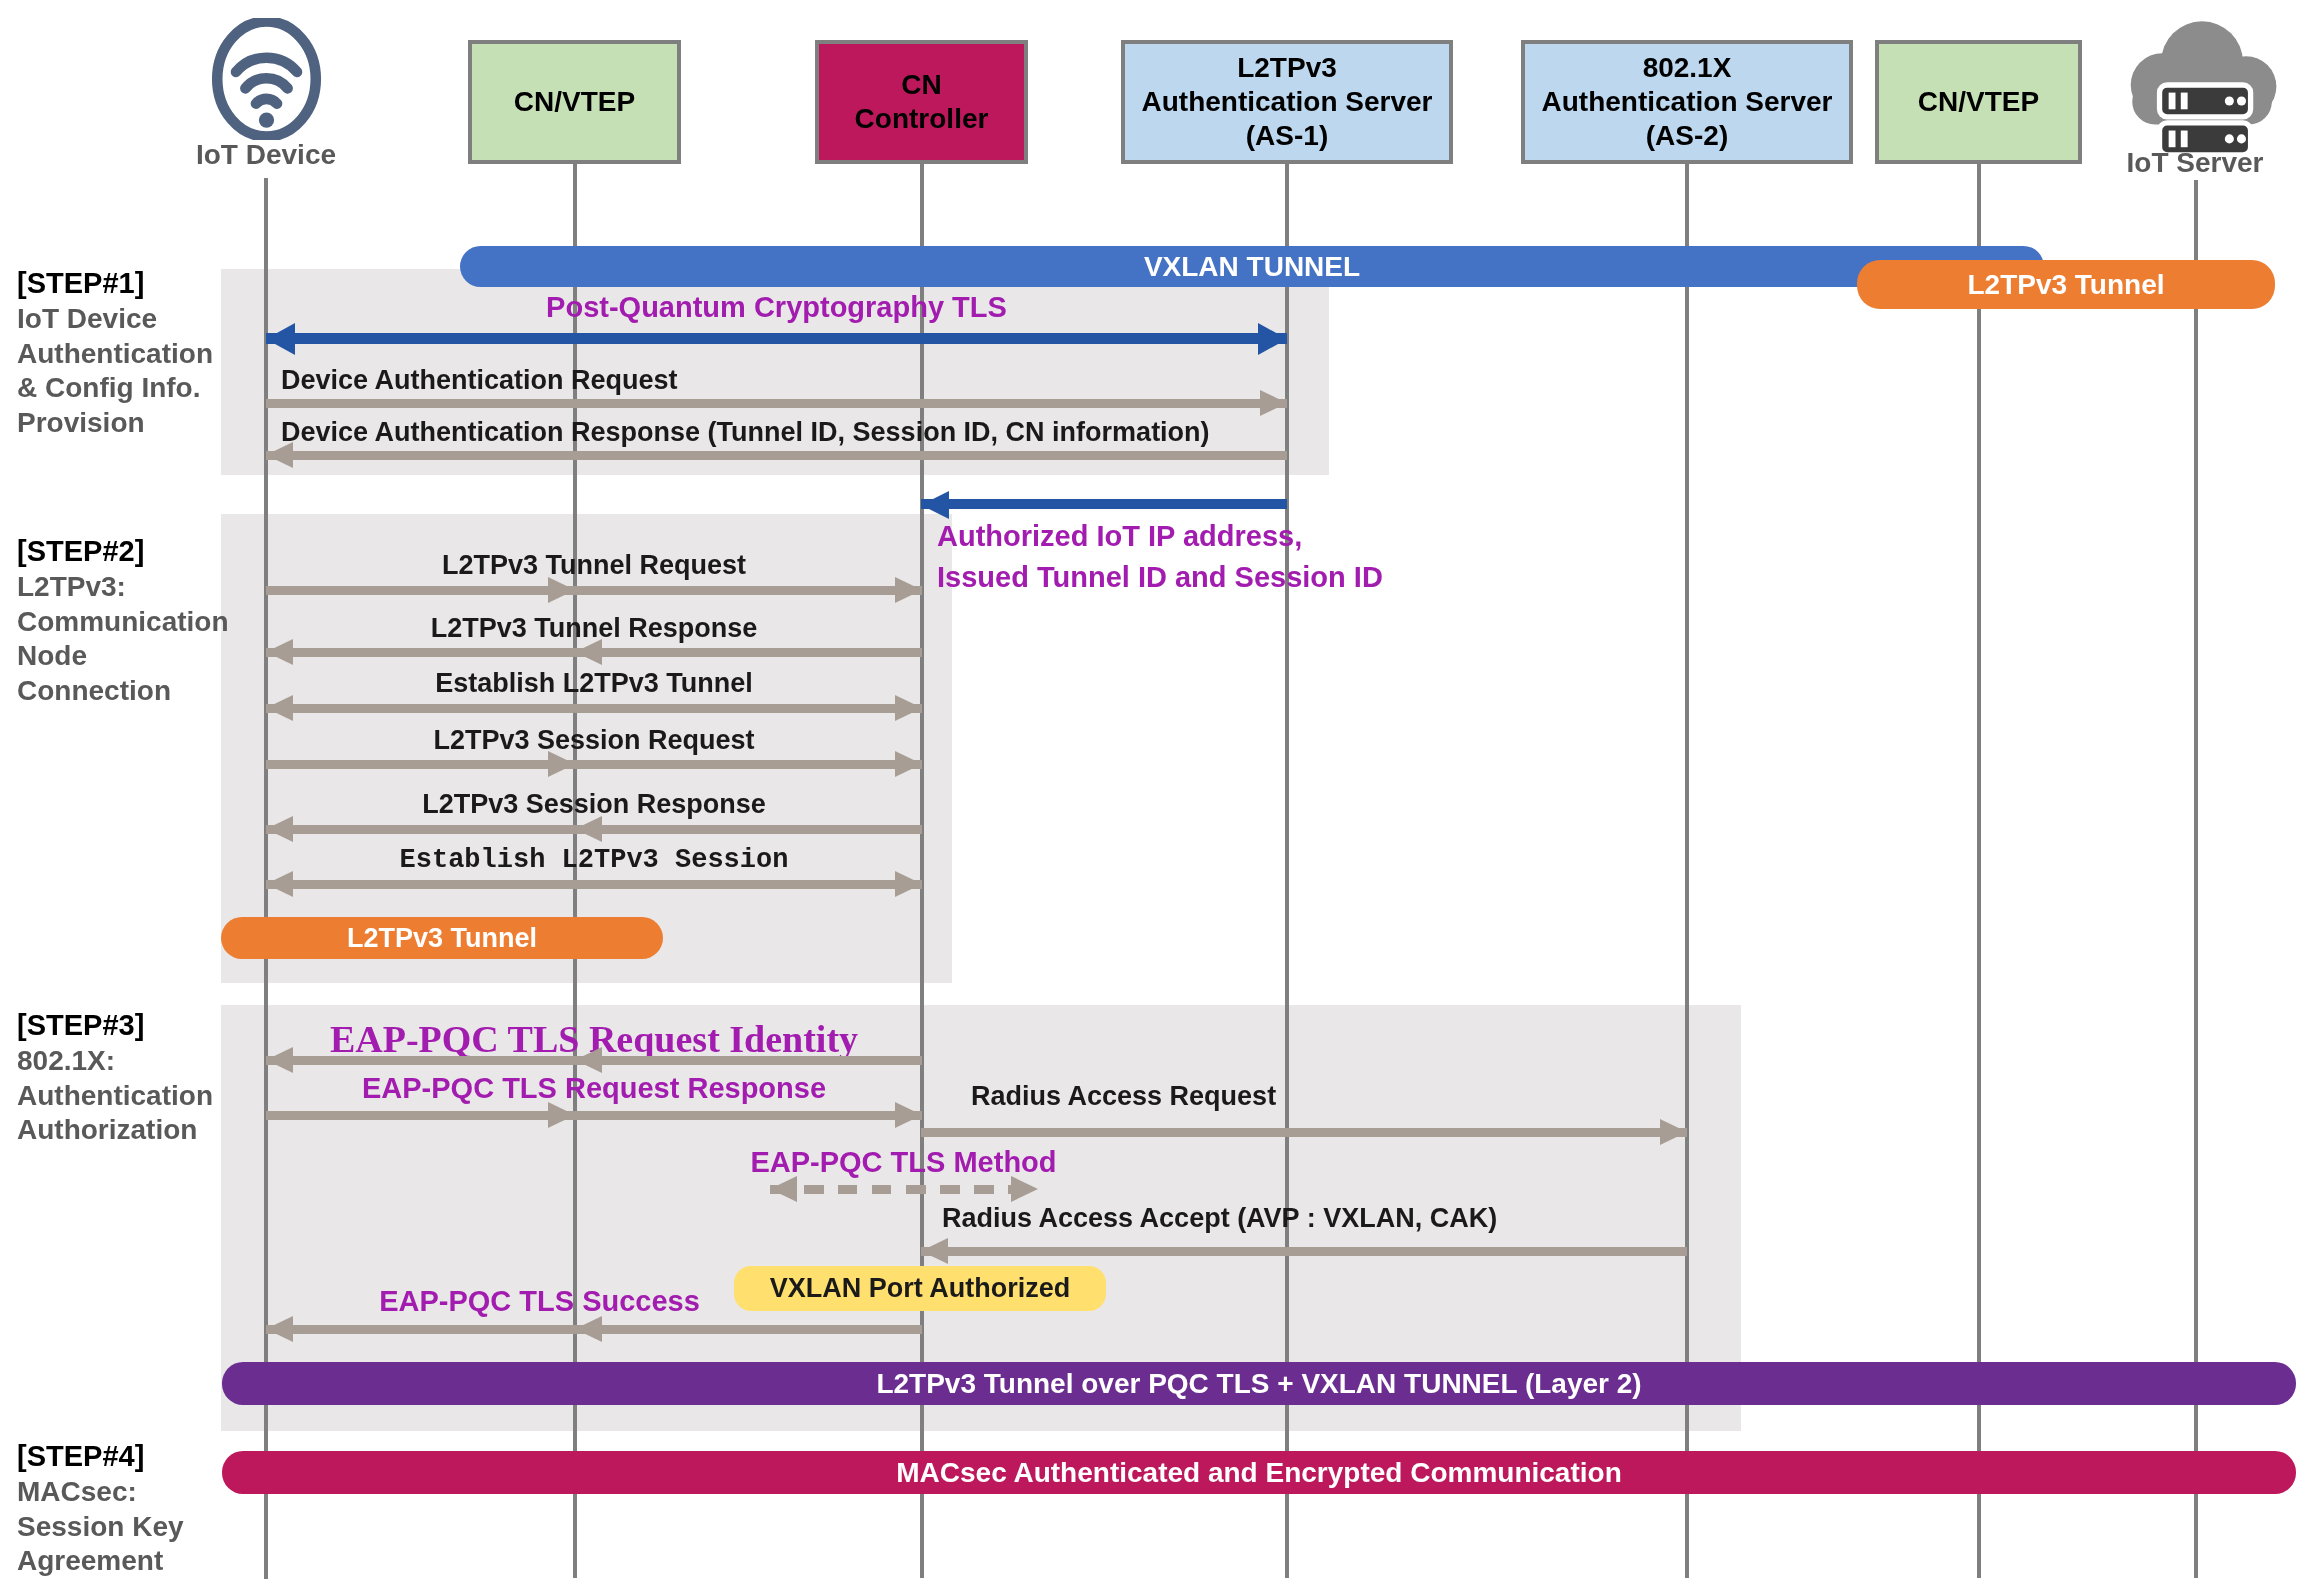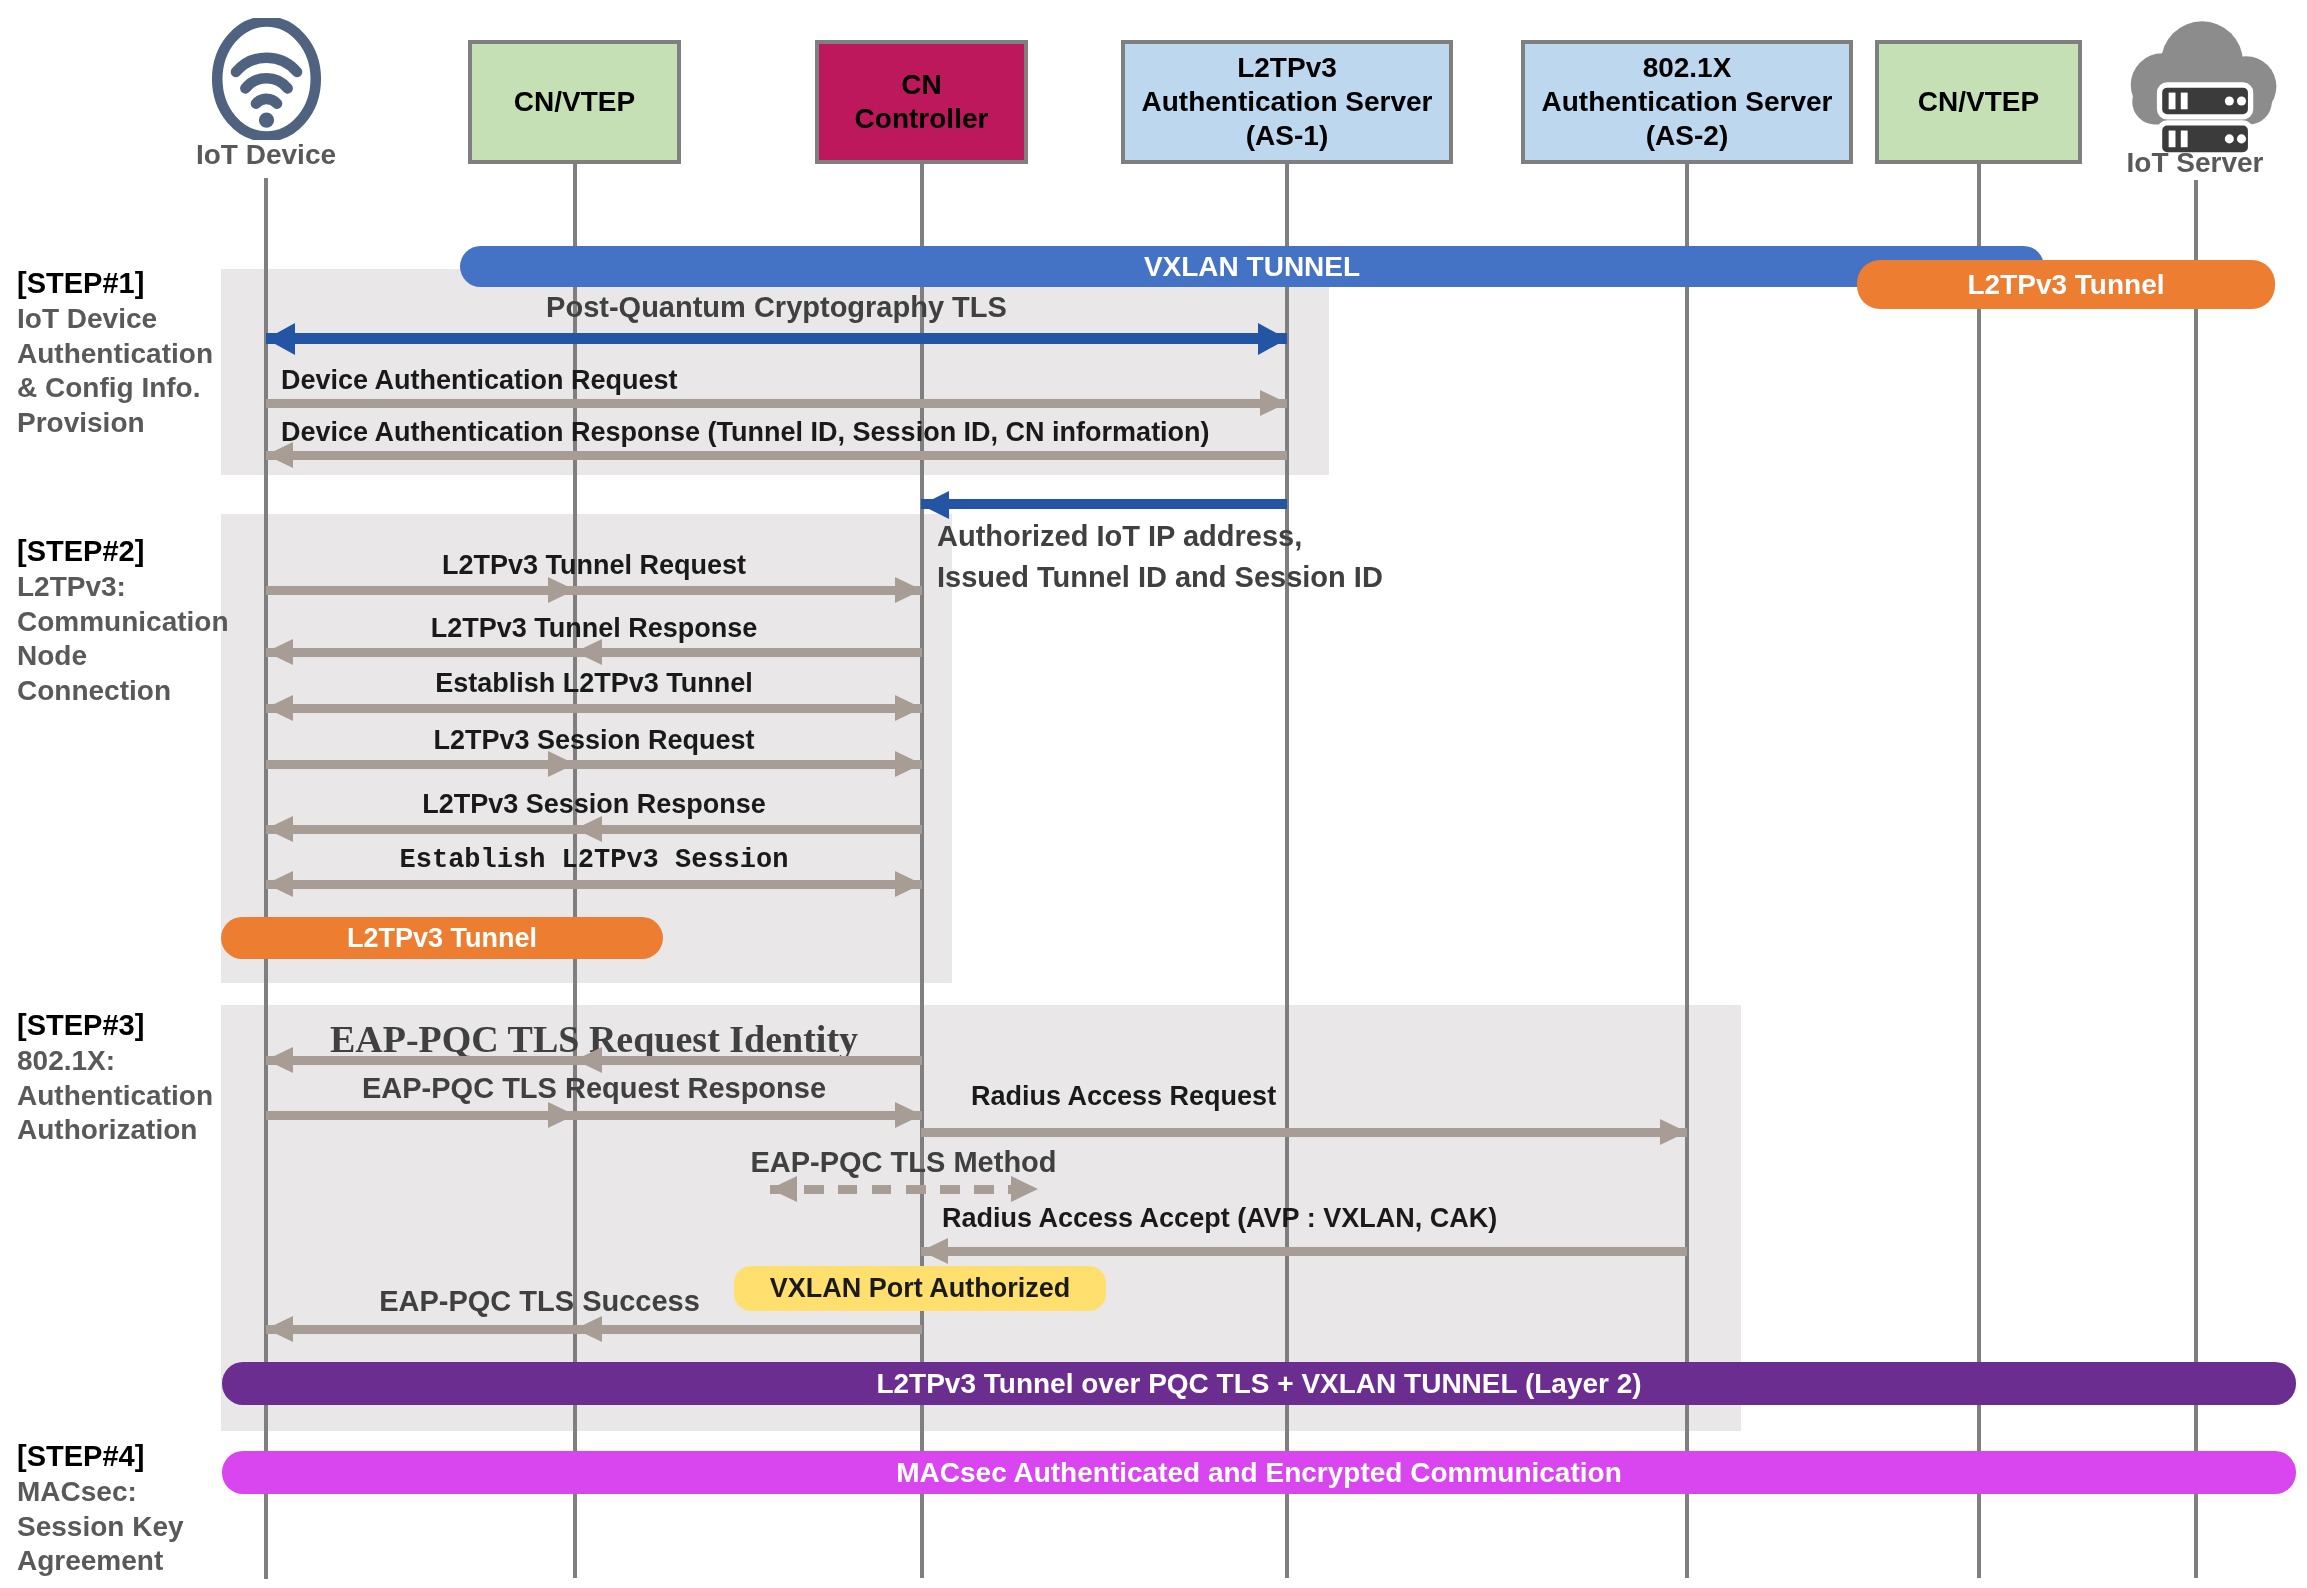--- a/index.html
+++ b/index.html
@@ -14,24 +14,24 @@
   .box-green{background:#c5e0b4;}
   .box-yellow{background:#be185d;}
   .box-blue{background:#bdd7ee;}
   .actor-icon{position:absolute;}
   .actor-name{position:absolute;font-size:28px;color:#595959;text-align:center;white-space:nowrap;}
   .bar{position:absolute;display:flex;align-items:center;justify-content:center;
        color:#fff;font-size:28px;white-space:nowrap;}
   .bar-blue{background:#4472c4;border-radius:20.7px;}
   .bar-orange{background:#ed7d31;border-radius:23px;}
   .bar-purple{background:#6b2d90;border-radius:21px;}
-  .bar-green{background:#d946ef;border-radius:21px;}
+  .bar-green{background:#be185d;border-radius:21px;}
   .bar-yellow{background:#ffe06e;border-radius:17px;color:#1a1a1a;font-size:27px;}
   .label{position:absolute;font-size:27px;color:#1a1a1a;white-space:nowrap;}
-  .label.blue{color:#404040;}
+  .label.blue{color:#a21caf;}
   .label.center{text-align:center;}
   .steplabel{position:absolute;font-size:28px;line-height:1.24;color:#595959;}
   .steplabel .tag{color:#000;font-size:29px;}
   .arrow{position:absolute;height:0;}
   .shaft{position:absolute;left:0;right:0;top:0;height:8.5px;background:#a79d95;}
   .shaft.blue{background:#2455a4;}
   .shaft.dashed{background:repeating-linear-gradient(90deg,#a79d95 0 19.5px,rgba(0,0,0,0) 19.5px 34px);height:9px;}
   .head{position:absolute;width:0;height:0;top:-9px;border-top:13.4px solid rgba(0,0,0,0);border-bottom:13.4px solid rgba(0,0,0,0);}
   .head.r{border-left:27px solid #a79d95;}
   .head.l{border-right:27px solid #a79d95;}

